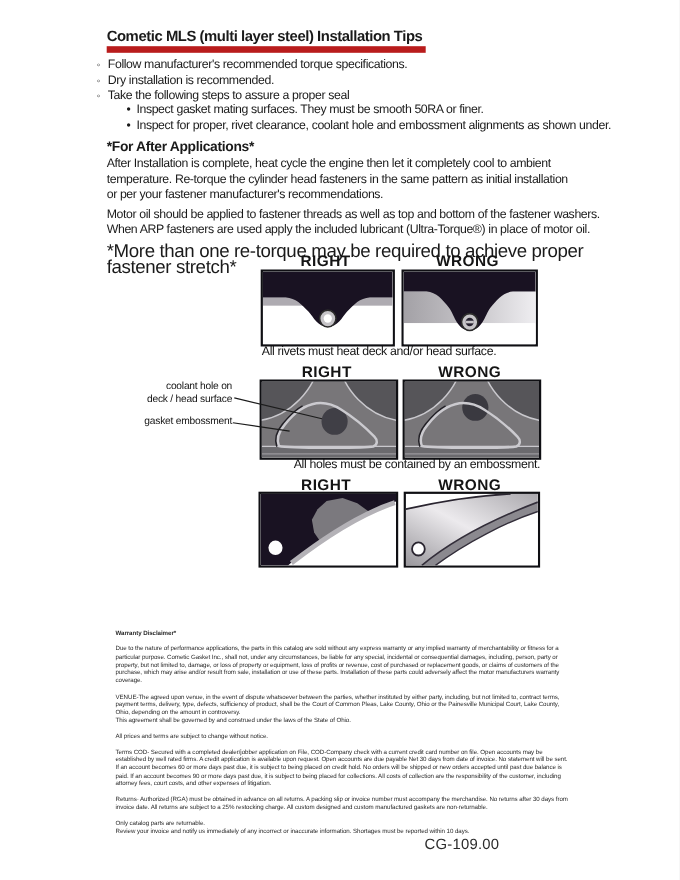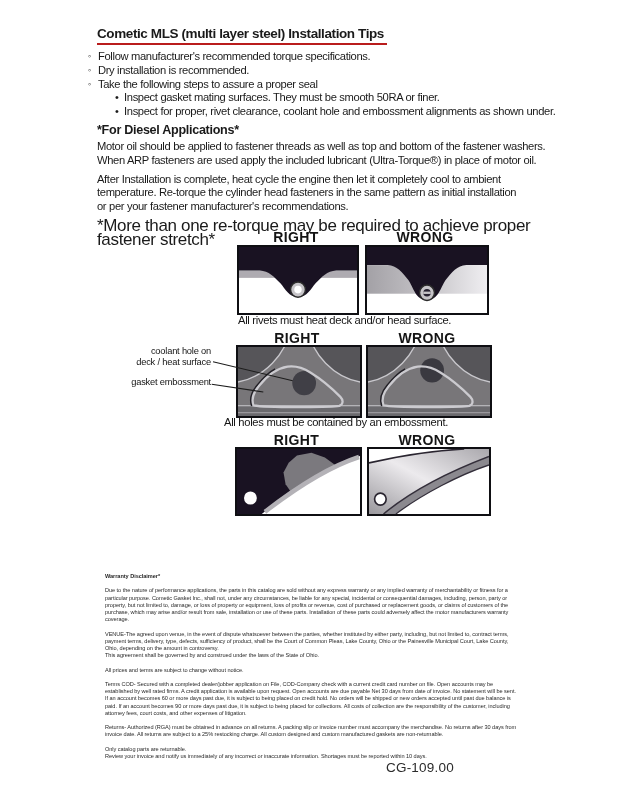--- a/index.html
+++ b/index.html
@@ -2,21 +2,21 @@
 <html><head>
 <meta charset="utf-8">
 <style>
   html,body{margin:0;padding:0;background:#e8e8e8;}
   .page{position:relative;width:618px;height:800px;background:#ffffff;margin:0 auto;
         font-family:"Liberation Sans",sans-serif;color:#1a1a1a;overflow:hidden;}
 
   
   .col{position:absolute;left:88px;top:24px;width:500px;}
   .title{display:inline-block;margin:0 0 5px 9px;font-size:13.5px;font-weight:bold;
-         letter-spacing:-0.4px;border-bottom:2px solid #b91c1c;padding:0 3px 2px 0;}
+         letter-spacing:-0.4px;border-bottom:6px solid #b91c1c;padding:0 3px 2px 0;}
   .b-row{display:flex;line-height:13.8px;font-size:11.2px;letter-spacing:-0.35px;}
   .b-row .mk{width:10px;flex:none;text-align:left;font-size:9px;line-height:13.8px;}
   .b-row.sub{margin-left:27px;}
   .b-row.sub .mk{font-size:11px;width:9px;}
   .h2{margin:4px 0 3px 9px;font-size:12.6px;font-weight:bold;letter-spacing:-0.3px;}
   .para{margin:0 0 5px 9px;font-size:11.2px;line-height:13.8px;letter-spacing:-0.35px;
         white-space:pre-line;}
   .note{margin:4px 0 0 9px;font-size:17px;line-height:13.8px;letter-spacing:-0.35px;}
 
   
@@ -62,26 +62,26 @@
     </div>
     <div class="b-row sub">
       <span class="mk">•</span>
       <span>Inspect gasket mating surfaces.  They must be smooth 50RA or finer.</span>
     </div>
     <div class="b-row sub">
       <span class="mk">•</span>
       <span>Inspect for proper, rivet clearance, coolant hole and embossment alignments as shown under.</span>
     </div>
 
-    <div class="h2">*For Diesel Applications*</div>
-    <div class="para">Motor oil should be applied to fastener threads as well as top and bottom of the fastener washers.
-When ARP fasteners are used apply the included lubricant (Ultra-Torque®) in place of motor oil.</div>
+    <div class="h2">*For After Applications*</div>
     <div class="para">After Installation is complete, heat cycle the engine then let it completely cool to ambient
 temperature. Re-torque the cylinder head fasteners in the same pattern as initial installation
 or per your fastener manufacturer's recommendations.</div>
+    <div class="para">Motor oil should be applied to fastener threads as well as top and bottom of the fastener washers.
+When ARP fasteners are used apply the included lubricant (Ultra-Torque®) in place of motor oil.</div>
     <div class="note">*More than one re-torque may be required to achieve proper fastener stretch*</div>
   </div>
 
   <div class="dg-row" style="top:229px;height:100px;">
     <div class="dg-label" style="left:237px;width:118px;">RIGHT</div>
     <div class="dg-label" style="left:365px;width:120px;">WRONG</div>
 
     <div class="dg-box" style="left:237px;top:16px;width:118px;height:66px;">
       <svg viewBox="0 0 114 62" preserveAspectRatio="none">
         <rect x="0" y="0" width="114" height="62" fill="#ffffff"></rect>
@@ -112,21 +112,21 @@
     </div>
 
     <div class="dg-caption" style="left:238px;top:85px;">All rivets must heat deck and/or head surface.</div>
   </div>
 
   <div class="dg-row" style="top:330px;height:104px;">
     <div class="dg-label" style="left:236px;width:122px;">RIGHT</div>
     <div class="dg-label" style="left:366px;width:122px;">WRONG</div>
 
     <div class="anno" style="left:80px;top:16px;width:131px;">coolant hole on
-deck / heat surface</div>
+deck / head surface</div>
     <div class="anno" style="left:80px;top:47px;width:131px;">gasket embossment</div>
 
     <div class="dg-box" style="left:236px;top:15px;width:122px;height:69px;">
       <svg viewBox="0 0 118 65" preserveAspectRatio="none">
         <rect x="0" y="0" width="118" height="65" fill="#787679"></rect>
         <circle cx="-12" cy="-30" r="64" fill="#565559" stroke="#c9c8cd" stroke-width="1.3"></circle>
         <circle cx="130" cy="-30" r="64" fill="#565559" stroke="#c9c8cd" stroke-width="1.3"></circle>
         <line x1="0" y1="55.5" x2="118" y2="55.5" stroke="#c9c8cd" stroke-width="1.2"></line>
         <rect x="0" y="56" width="118" height="9" fill="#6b6a6e"></rect>
         <line x1="0" y1="61.8" x2="118" y2="61.8" stroke="#9a989d" stroke-width="1"></line>
@@ -148,21 +148,21 @@
         <circle cx="62" cy="22" r="11.5" fill="#3a3940"></circle>
         <path d="M15,55 C13,50 14,44 20,37 C28,27 38,20 48,18.5 C56,17.5 62,19 70,24 C80,30 92,40 99,47 C102,50 102,54 98,55.5 C90,57 25,57 15,55 Z" stroke="#cbcacf" stroke-width="2.2" fill="none"></path>
       </svg>
     </div>
 
     <svg class="overlay" style="left:100px;top:0;width:400px;height:95px;" viewBox="0 0 400 95">
       <line x1="113" y1="31.7" x2="192.7" y2="50.7" stroke="#1c1c1c" stroke-width="1.1"></line>
       <line x1="111.7" y1="54.3" x2="163.3" y2="62" stroke="#1c1c1c" stroke-width="1.1"></line>
     </svg>
 
-    <div class="dg-caption" style="left:224px;top:86px;width:252px;text-align:left;">All holes must be contained by an embossment.</div>
+    <div class="dg-caption" style="left:239px;top:86px;width:252px;text-align:right;">All holes must be contained by an embossment.</div>
   </div>
 
   <div class="dg-row" style="top:432px;height:112px;">
     <div class="dg-label" style="left:235px;width:123px;">RIGHT</div>
     <div class="dg-label" style="left:367px;width:120px;">WRONG</div>
 
     <div class="dg-box" style="left:235px;top:15px;width:123px;height:65px;">
       <svg viewBox="0 0 119 61" preserveAspectRatio="none">
         <defs>
           <clipPath id="clipBlack">

